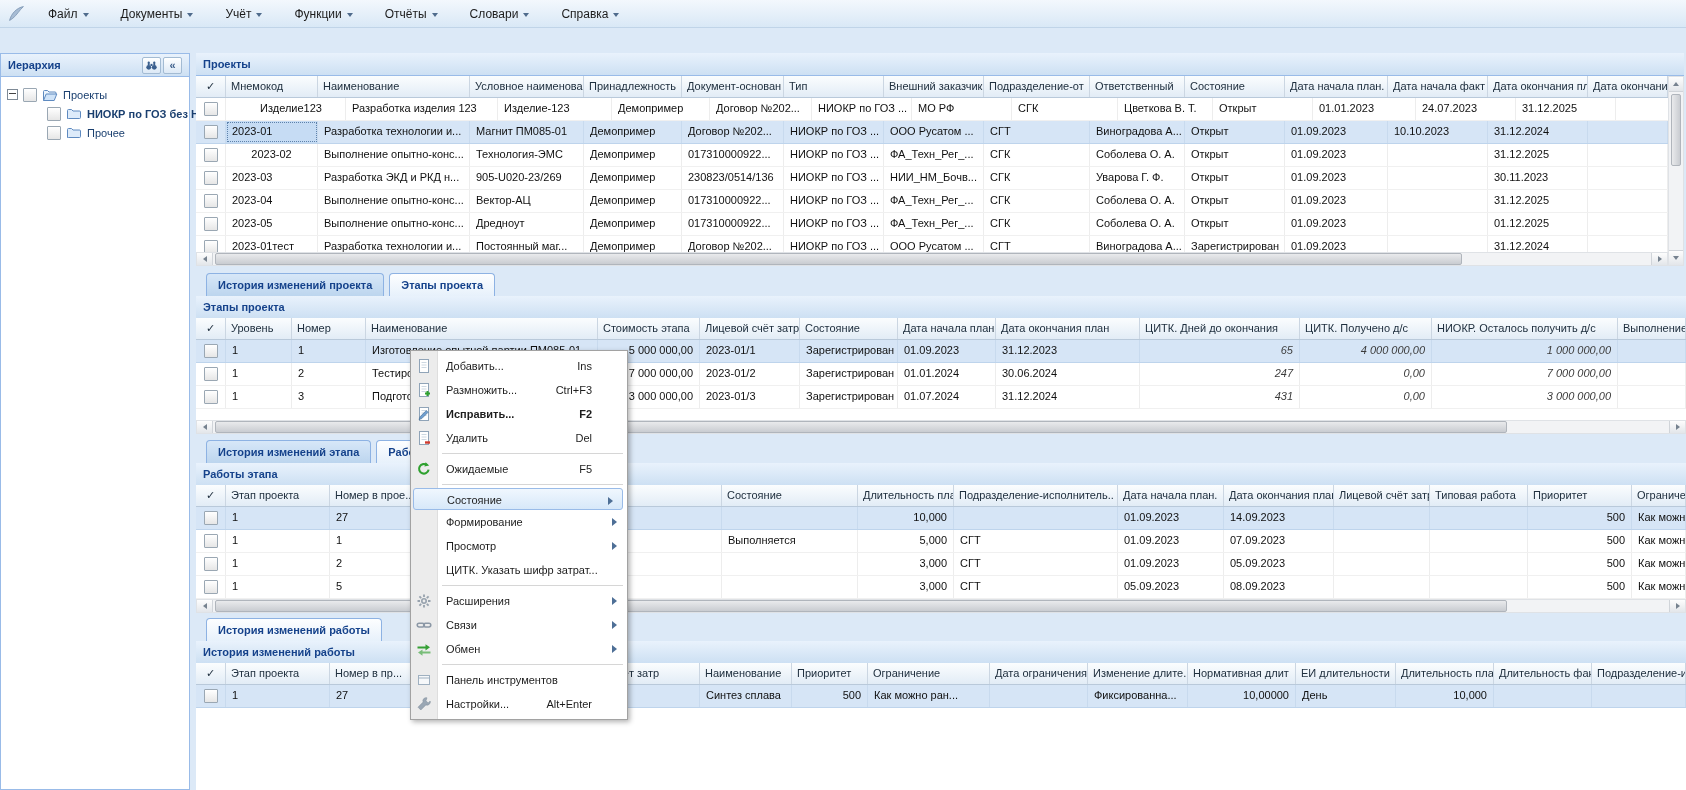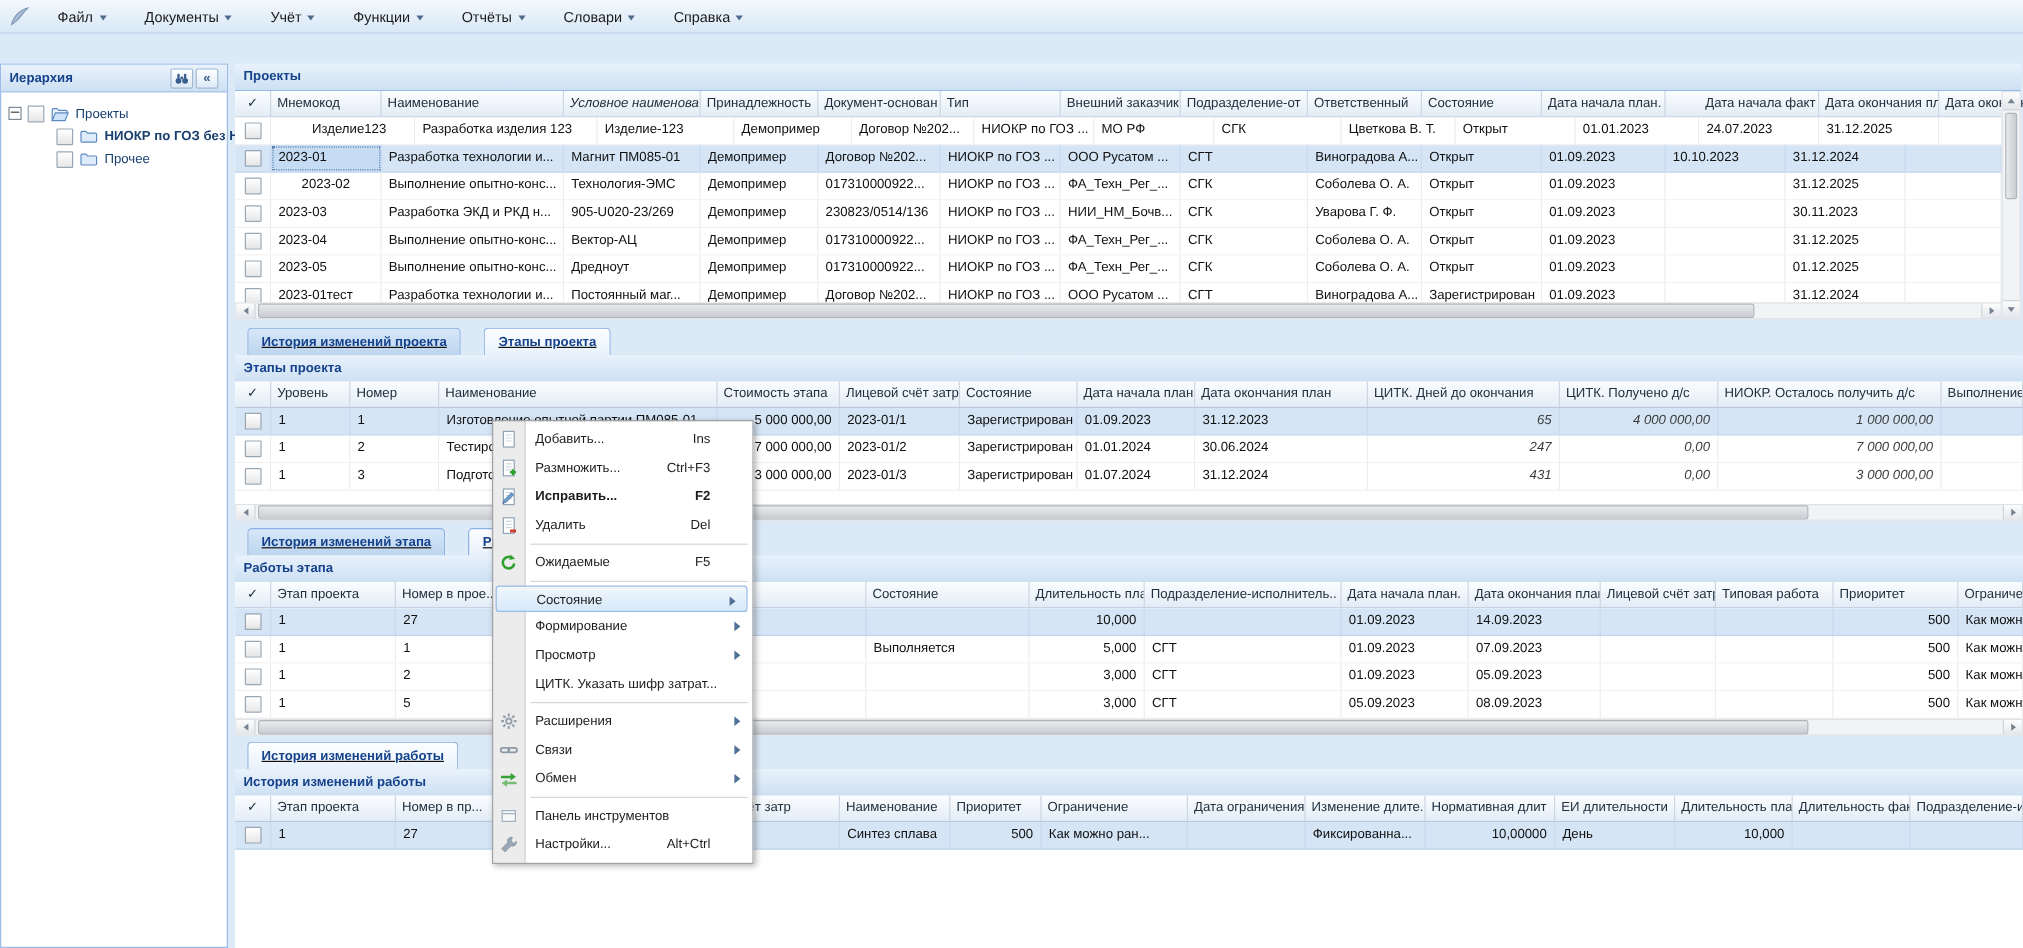--- a/index.html
+++ b/index.html
@@ -59,21 +59,21 @@
   .g-row.sel{background:#d6e5f6;border-bottom-color:#bed4ec;}
   .g-cell{box-sizing:border-box;padding:0 6px;line-height:21px;border-right:1px solid #ededed;
           overflow:hidden;white-space:nowrap;flex:none;color:#101010;}
   .g-row.sel .g-cell{border-right-color:#c8daee;}
   .g-cell.chkc{display:flex;align-items:center;justify-content:center;padding:0;}
   .g-cell.chkc .cb{margin:0;}
   .r{text-align:right;}
   .it{font-style:italic;color:#3c3c3c;}
   .focus-cell{outline:1px dotted #5e82ab;outline-offset:-2px;background:#c6dcf4;}
   
-  .tstrip{position:absolute;left:0;height:27px;display:flex;align-items:flex-end;padding-left:10px;gap:19px;text-decoration:underline;}
+  .tstrip{position:absolute;left:0;height:27px;display:flex;align-items:flex-end;padding-left:10px;gap:5px;}
   .tstrip .tab{height:23px;line-height:22px;}
   #tstrip2{top:216px;} #tstrip3{top:383px;} #tstrip4{top:561px;}
   
   .hscroll{position:absolute;height:14px;background:#f2f3f5;border:1px solid #dfe2e6;box-sizing:border-box;
            display:flex;align-items:center;}
   #hs1{top:199px;width:1472px;} #hs2{top:367px;width:1490px;} #hs3{top:546px;width:1490px;}
   .hs-btn{width:15px;height:12px;background:linear-gradient(#fdfdfd,#e3e6ea);border-right:1px solid #d0d4d9;
           display:inline-flex;align-items:center;justify-content:center;flex:none;}
   .hs-btn.right{border-right:none;border-left:1px solid #d0d4d9;margin-left:auto;}
   .hs-thumb{height:10px;background:linear-gradient(#e9eaec,#c9ccd1);border:1px solid #b0b5bc;border-radius:2px;
@@ -184,30 +184,30 @@
 
   <div class="main">
     <div class="panel-hd sec" style="top:0;width:1488px">
       <span>Проекты</span>
     </div>
     <div id="grid1" class="grid">
         <div class="g-hd">
           <div class="g-hc chk" style="width: 30px;"><span>✓</span></div>
           <div class="g-hc" style="width: 92px;"><span>Мнемокод</span></div>
           <div class="g-hc" style="width: 152px;"><span>Наименование</span></div>
-          <div class="g-hc" style="width: 114px; font-style: italic;"><span>Условное наименова</span></div>
+          <div class="g-hc" style="width: 114px;"><span>Условное наименова</span></div>
           <div class="g-hc" style="width: 98px;"><span>Принадлежность</span></div>
           <div class="g-hc" style="width: 102px;"><span>Документ-основан</span></div>
           <div class="g-hc" style="width: 100px;"><span>Тип</span></div>
           <div class="g-hc" style="width: 100px;"><span>Внешний заказчик</span></div>
           <div class="g-hc" style="width: 106px;"><span>Подразделение-от</span></div>
           <div class="g-hc" style="width: 95px;"><span>Ответственный</span></div>
           <div class="g-hc" style="width: 100px;"><span>Состояние</span></div>
           <div class="g-hc" style="width: 103px;"><span>Дата начала план.</span></div>
-          <div class="g-hc" style="width: 100px; margin-left: 28px;"><span>Дата начала факт</span></div>
+          <div class="g-hc" style="width: 100px;"><span>Дата начала факт</span></div>
           <div class="g-hc" style="width: 100px;"><span>Дата окончания пл</span></div>
           <div class="g-hc" style="width: 80px;"><span>Дата окончания ф</span></div>
         </div>
         <div class="g-bd">
           <div class="g-row">
             <div class="g-cell chkc" style="width: 30px;">
               <span class="cb"></span>
             </div>
             <div class="g-cell" style="width: 92px; margin-left: 28px;">Изделие123</div>
             <div class="g-cell" style="width: 152px;">Разработка изделия 123</div>
@@ -643,16 +643,16 @@
             <path d="M1.5 5.5h8V3.2L14 6.2 9.5 9.4V7.5h-8z" fill="#35a035"></path>
             <path d="M14.5 10.5h-8V8.6L2 11.6l4.5 3.2v-2.3h8z" fill="#79bd79"></path>
           </svg></span><span>Обмен</span><span class="arr"></span></div>
       <div class="msep"></div>
       <div class="mi"><span class="ic"><svg width="16" height="16" viewBox="0 0 16 16">
             <rect x="2.5" y="3.5" width="11" height="9" fill="#f6f8fa" stroke="#9fb0c0"></rect>
             <path d="M2.5 6h11" stroke="#9fb0c0"></path>
           </svg></span><span>Панель инструментов</span></div>
       <div class="mi"><span class="ic"><svg width="16" height="16" viewBox="0 0 16 16">
             <path d="M11 1.8a3.2 3.2 0 0 0-3.9 4.3L2 11.2 4.8 14l5.1-5.1A3.2 3.2 0 0 0 14.2 5l-2 2L10 4.8z" fill="#9aa7b4" stroke="#7d8b99" stroke-width="0.5"></path>
-          </svg></span><span>Настройки...</span><span class="sc">Alt+Ctrl</span></div>
+          </svg></span><span>Настройки...</span><span class="sc">Alt+Enter</span></div>
     </div>
 
 </div>
 
 </body></html>

